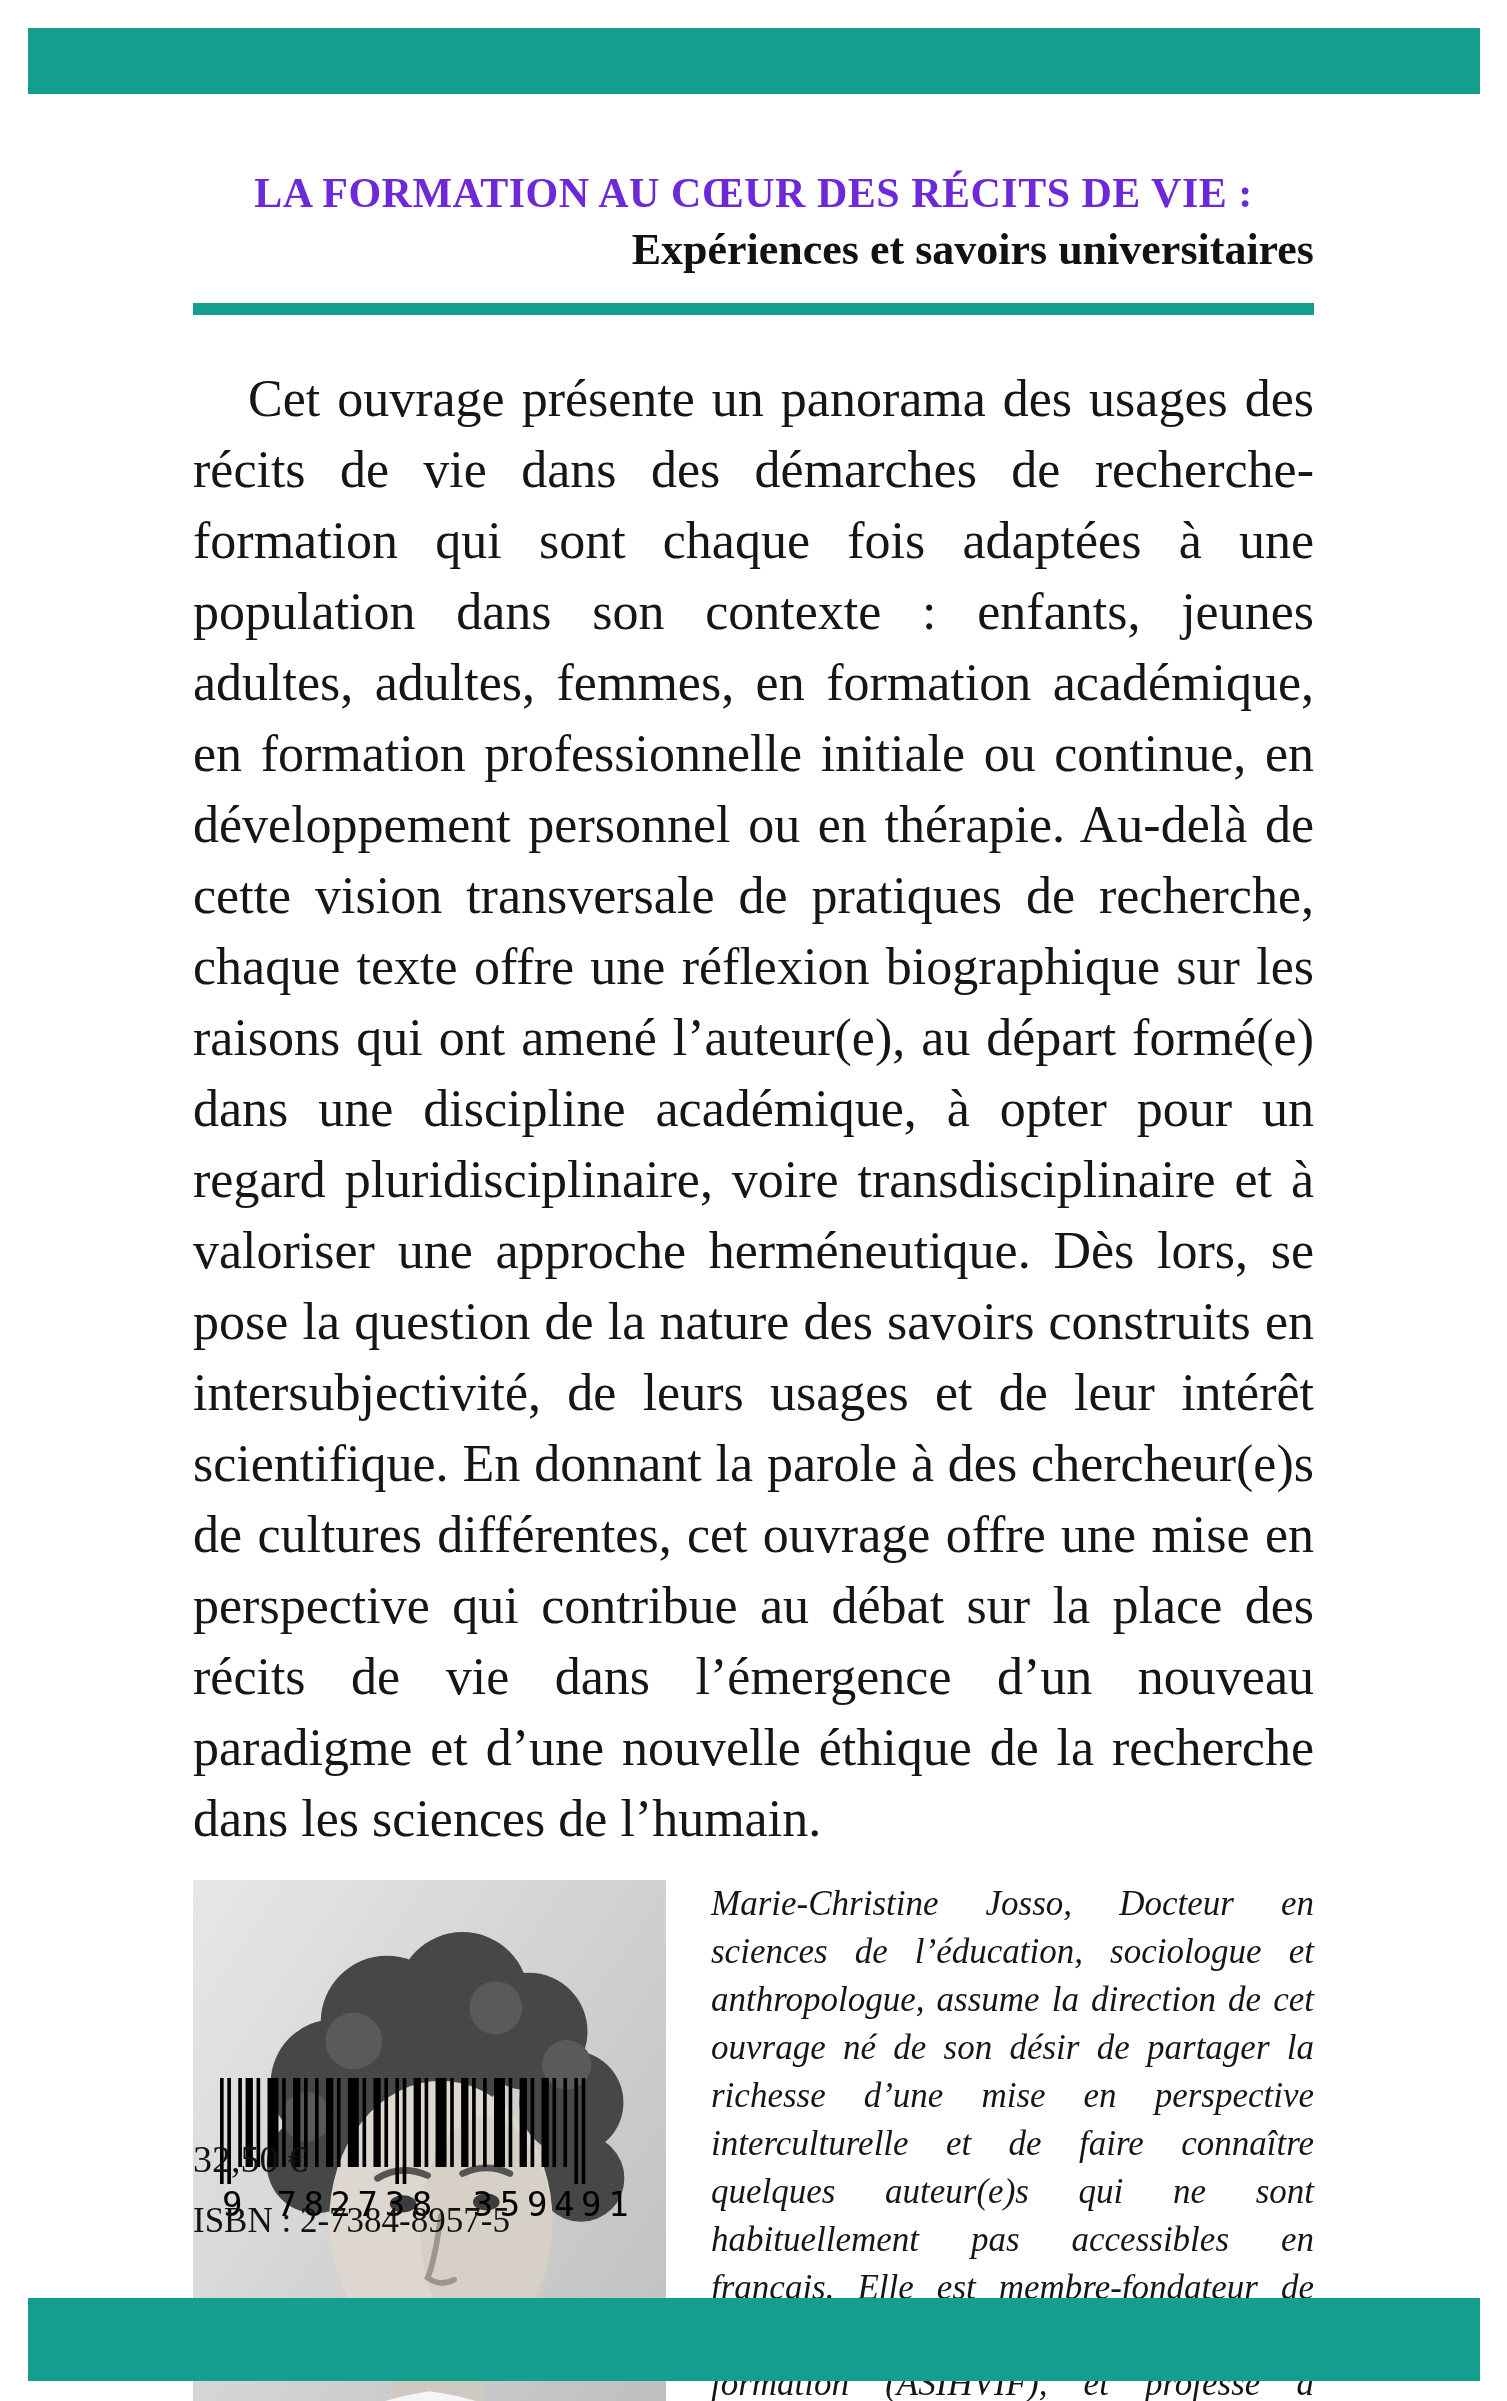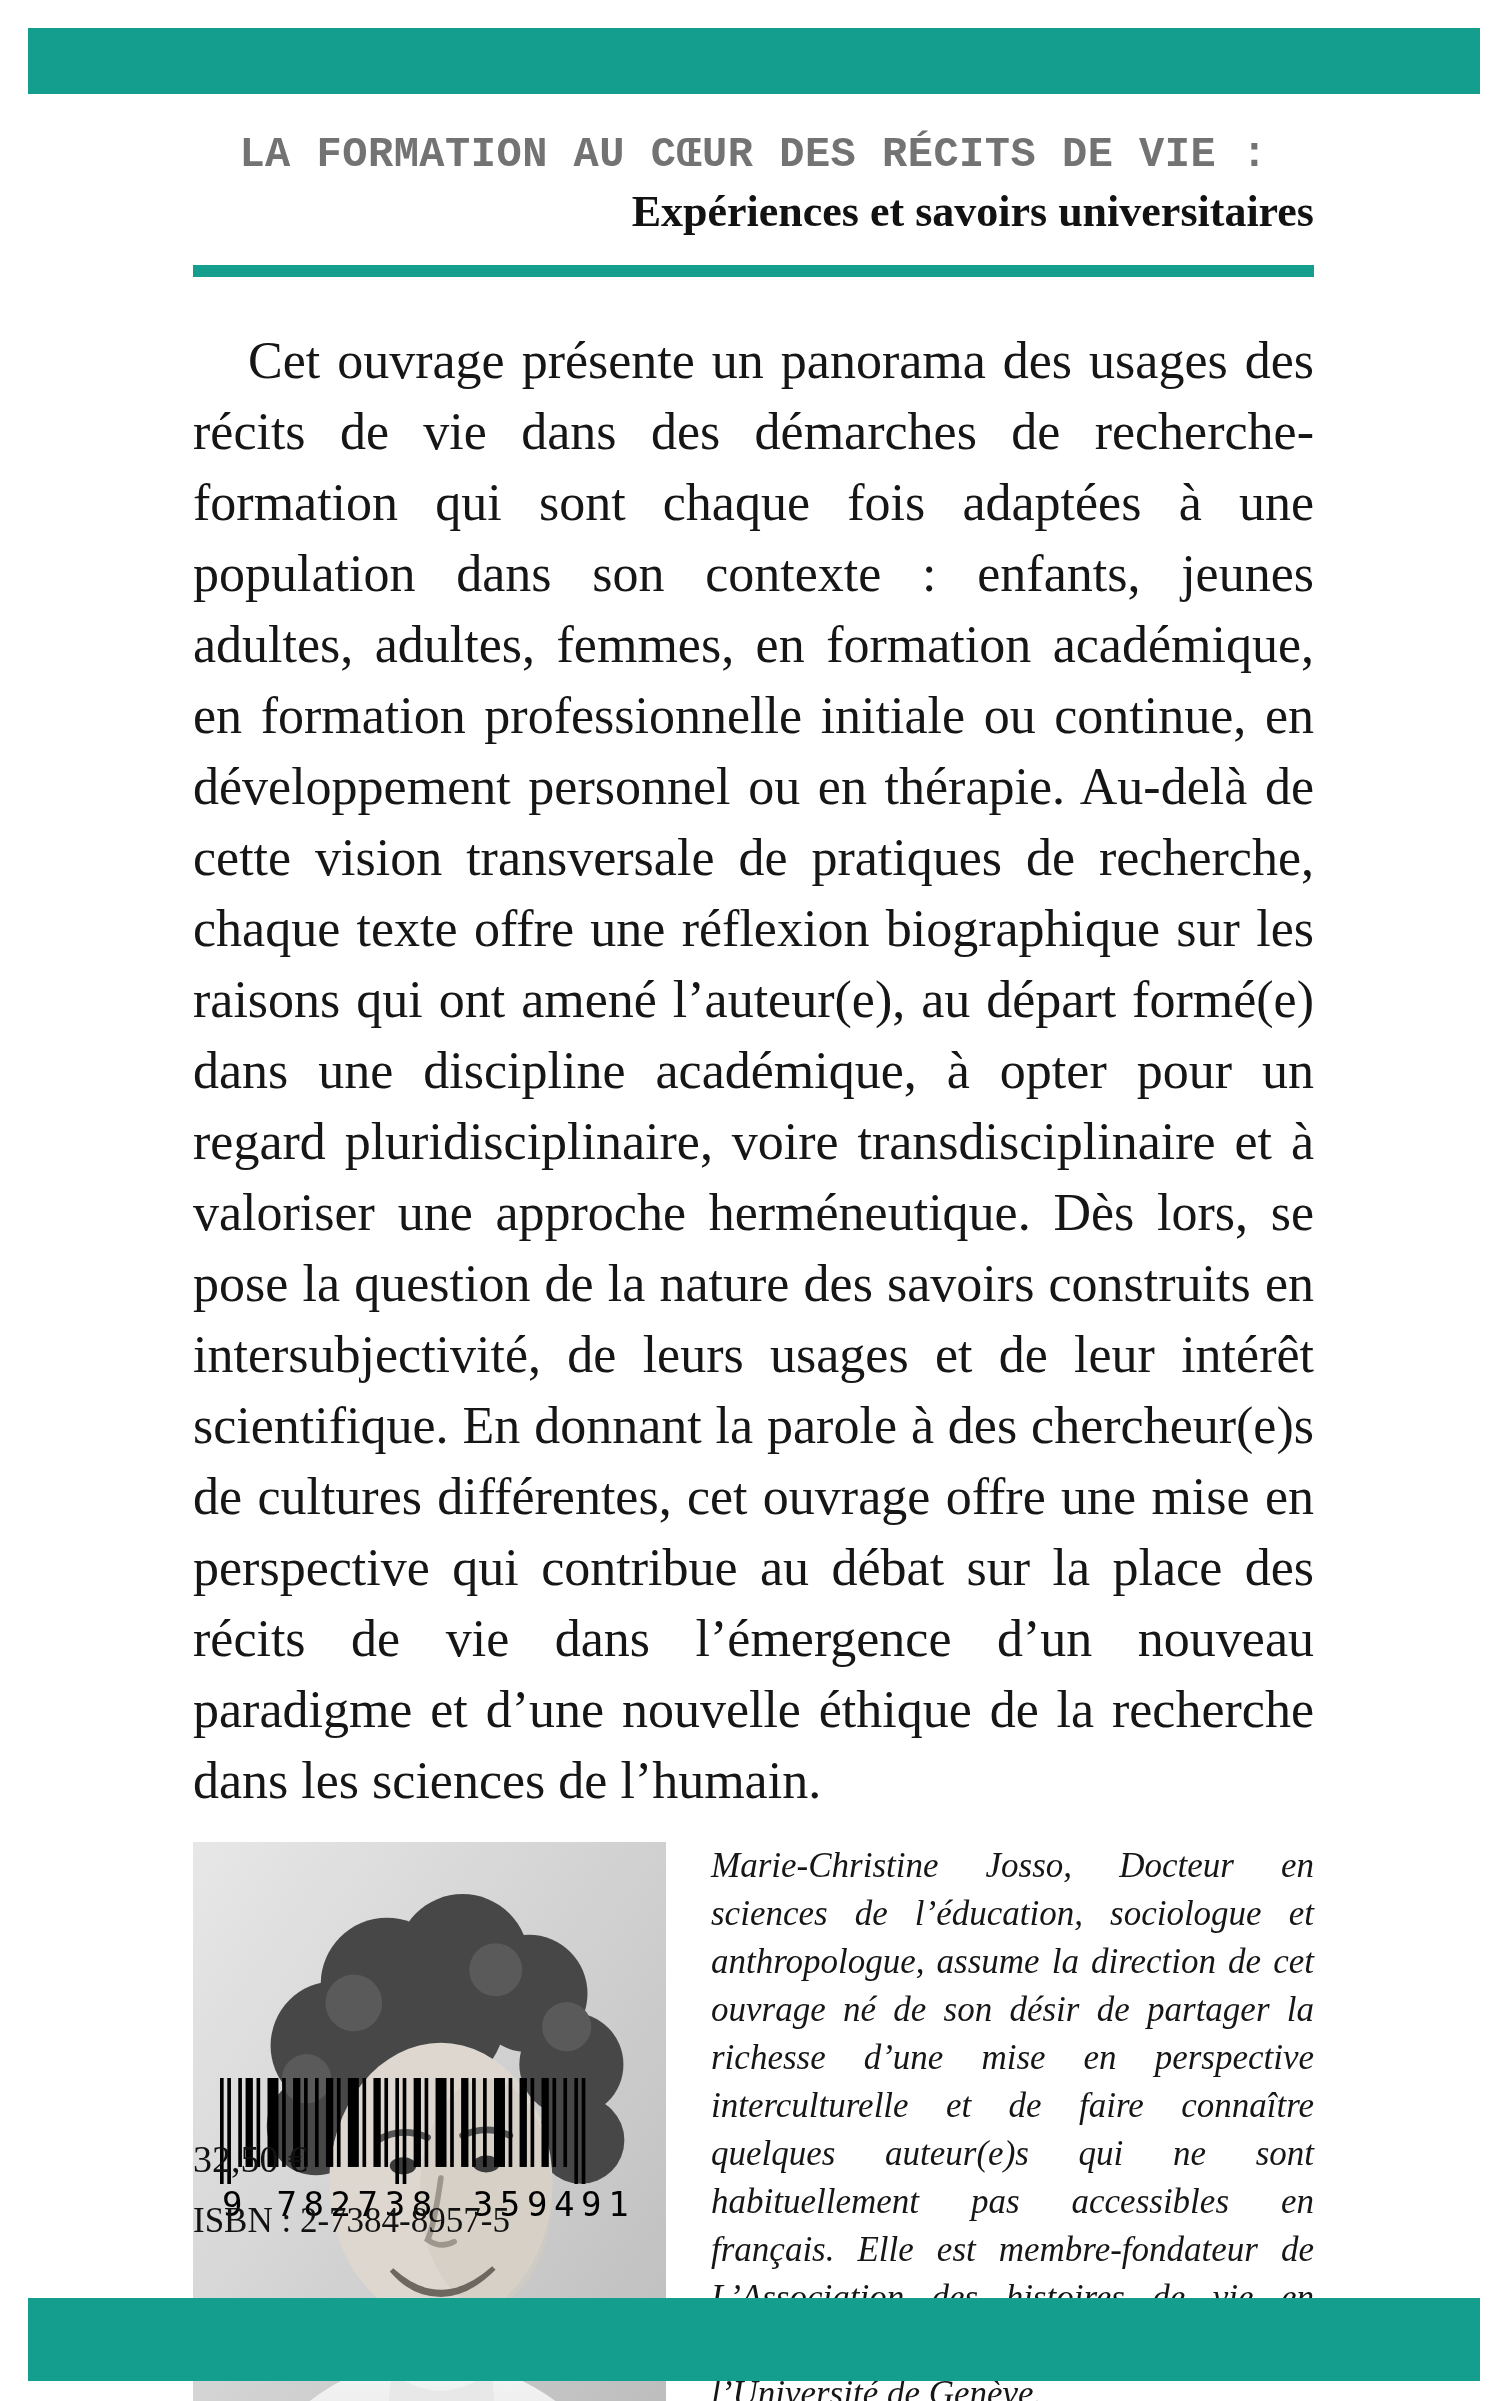--- a/index.html
+++ b/index.html
@@ -24,28 +24,27 @@
   .band.bottom { bottom: 21px; height: 83px; }
 
   .content {
     position: absolute;
     left: 193px;
     width: 1121px;
     top: 95px;
   }
 
   .book-title {
-    margin-top: 36px;
+    margin-top: 74px;
     text-align: center;
-    color: #737373;
+    color: #6d28d9;
     font-size: 42px;
     font-weight: bold;
     letter-spacing: 0.5px;
     line-height: 1.15;
-    font-family: Liberation Mono, monospace;
   }
 
   .book-subtitle {
     margin-top: 7px;
     text-align: right;
     color: #121212;
     font-size: 44px;
     font-weight: bold;
   }
 

